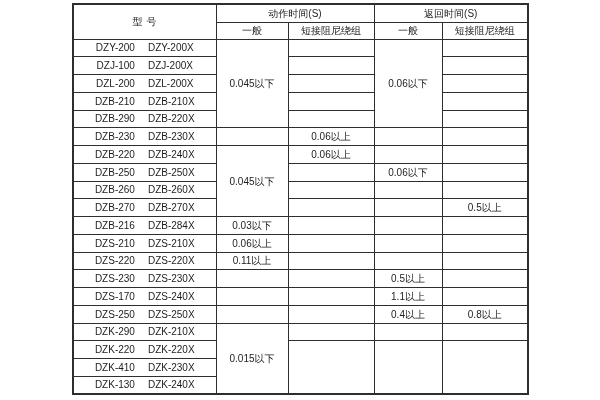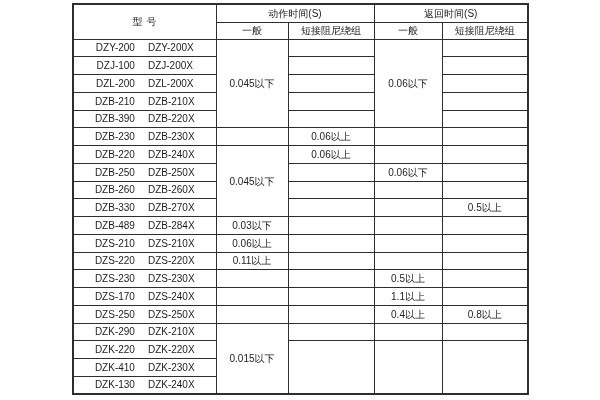--- a/index.html
+++ b/index.html
@@ -82,21 +82,21 @@
               <span>DZB-210</span>
               <span>DZB-210X</span>
             </div>
           </td>
         <td></td>
         <td></td>
       </tr>
       <tr>
         <td>
             <div class="mwrap">
-              <span>DZB-390</span>
+              <span>DZB-290</span>
               <span>DZB-220X</span>
             </div>
           </td>
         <td></td>
         <td></td>
       </tr>
       <tr>
         <td>
             <div class="mwrap">
               <span>DZB-230</span>
@@ -138,32 +138,32 @@
               <span>DZB-260X</span>
             </div>
           </td>
         <td></td>
         <td></td>
         <td></td>
       </tr>
       <tr>
         <td>
             <div class="mwrap">
-              <span>DZB-330</span>
+              <span>DZB-270</span>
               <span>DZB-270X</span>
             </div>
           </td>
         <td></td>
         <td></td>
         <td>0.5以上</td>
       </tr>
       <tr>
         <td>
             <div class="mwrap">
-              <span>DZB-489</span>
+              <span>DZB-216</span>
               <span>DZB-284X</span>
             </div>
           </td>
         <td>0.03以下</td>
         <td></td>
         <td></td>
         <td></td>
       </tr>
       <tr>
         <td>

